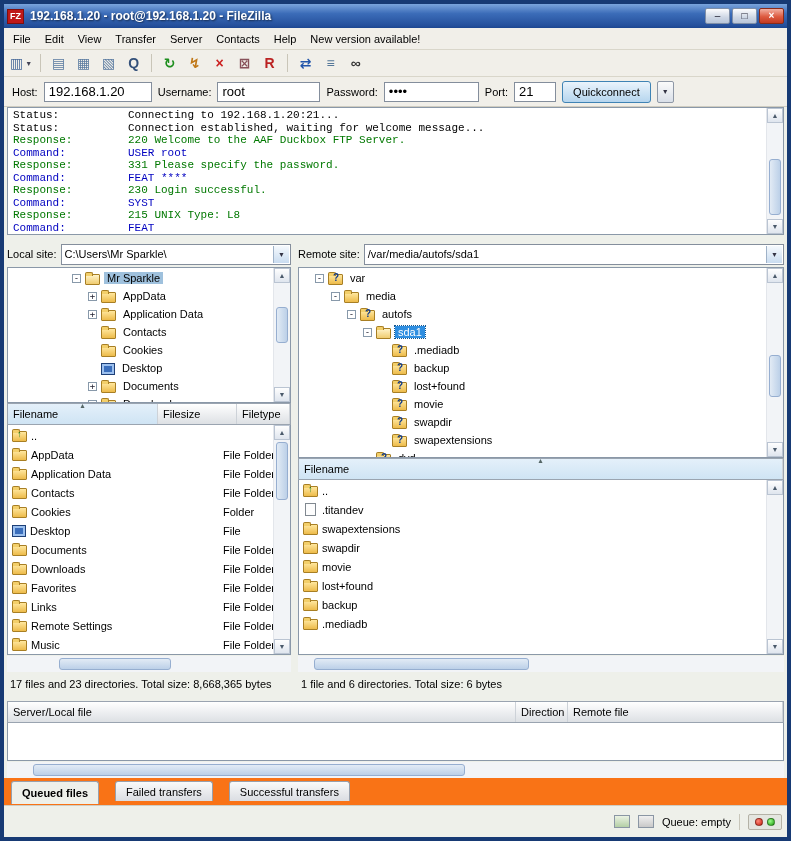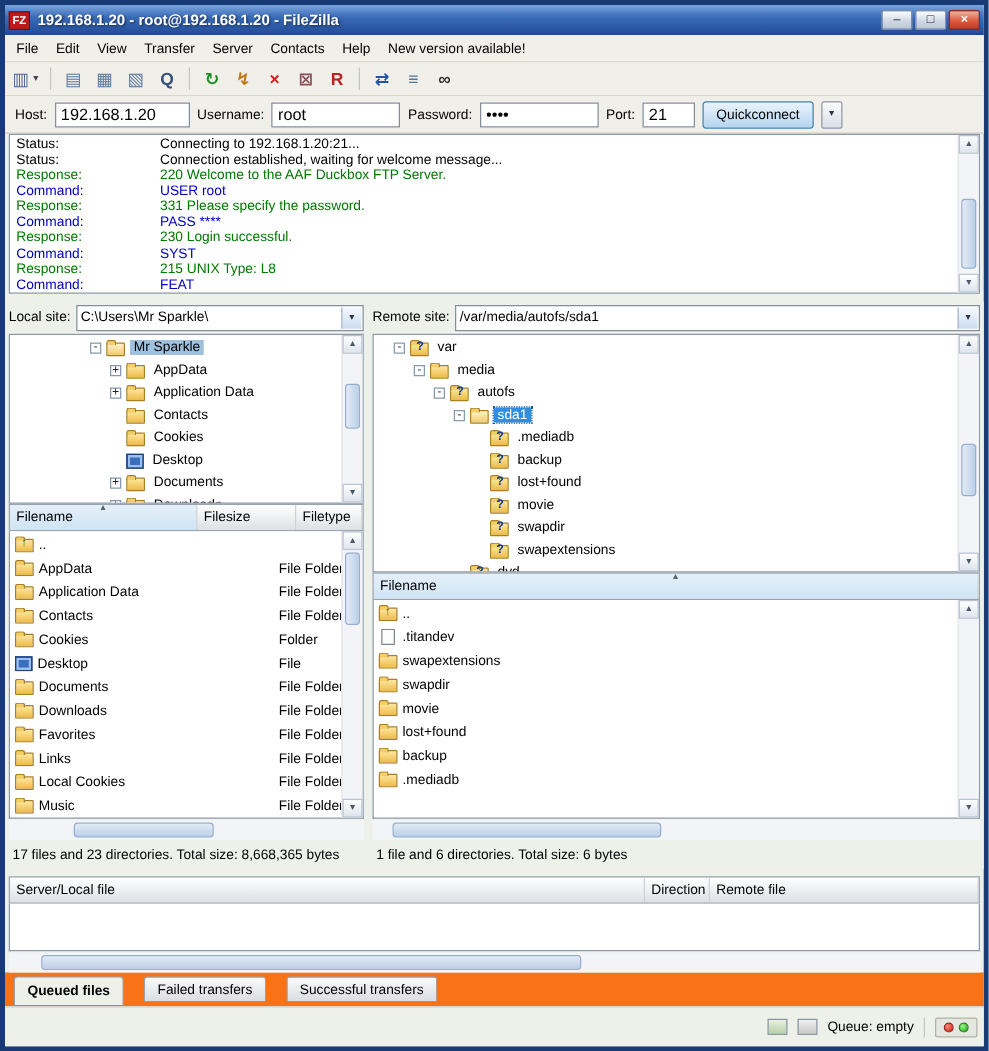--- a/index.html
+++ b/index.html
@@ -27,21 +27,21 @@
 
 .qc{height:30px;flex:none;display:flex;align-items:center;gap:6px;padding:0 8px;background:#f1efe9;border-bottom:1px solid #cfccc0;}
 .qc input{height:20px;border:1px solid #848e9c;padding:1px 4px;font-family:"Liberation Sans","DejaVu Sans",sans-serif;font-size:13px;background:#fff;}
 .w-host{width:108px;} .w-user{width:103px;} .w-pass{width:95px;} .w-port{width:42px;}
 .qc-btn{height:22px;padding:0 10px;font-family:"Liberation Sans","DejaVu Sans",sans-serif;font-size:11px;background:linear-gradient(#eaf4fc,#cfe4f5 50%,#b6d5ee);border:1px solid #3f83b4;border-radius:3px;}
 .qc-dd{width:17px;height:22px;display:flex;align-items:center;justify-content:center;font-size:7px;color:#334;background:linear-gradient(#fbfbfb,#d9dfe8);border:1px solid #8f98a6;border-radius:2px;}
 
 
 .log{height:128px;flex:none;display:flex;background:#fff;margin:0 3px;border:1px solid #8a98a8;margin-bottom:6px;}
 .log-lines{flex:1;overflow:hidden;padding-top:1px;}
-.log-line{display:flex;height:12.5px;line-height:12.5px;white-space:nowrap;}
+.log-line{display:flex;height:12.5px;line-height:12.5px;white-space:nowrap;font-family:Liberation Mono, monospace;}
 .log-type{width:120px;flex:none;padding-left:5px;}
 
 
 .vscroll{width:17px;flex:none;background:#f2f4f7;border-left:1px solid #e3e6eb;display:flex;flex-direction:column;}
 .vs-btn{height:15px;flex:none;display:flex;align-items:center;justify-content:center;font-size:7px;color:#4b5a6b;background:linear-gradient(#fefefe,#dfe5ee);border:1px solid #bac4d2;}
 .vs-track{flex:1;position:relative;}
 .vs-thumb{position:absolute;left:2px;right:2px;background:linear-gradient(90deg,#e2ebf5,#bcd0e8);border:1px solid #96aed0;border-radius:3px;}
 .hscroll{height:16px;flex:none;background:#f2f4f7;position:relative;margin-top:1px;}
 .hs-thumb{position:absolute;top:2px;bottom:2px;background:linear-gradient(#e2ebf5,#bcd0e8);border:1px solid #96aed0;border-radius:3px;}
 
@@ -208,21 +208,21 @@
         <div class="log-line" style="color: rgb(0, 0, 192);">
           <span class="log-type">Command:</span>
           <span>USER root</span>
         </div>
         <div class="log-line" style="color: rgb(0, 120, 0);">
           <span class="log-type">Response:</span>
           <span>331 Please specify the password.</span>
         </div>
         <div class="log-line" style="color: rgb(0, 0, 192);">
           <span class="log-type">Command:</span>
-          <span>PASS ****</span>
+          <span>FEAT ****</span>
         </div>
         <div class="log-line" style="color: rgb(0, 120, 0);">
           <span class="log-type">Response:</span>
           <span>230 Login successful.</span>
         </div>
         <div class="log-line" style="color: rgb(0, 0, 192);">
           <span class="log-type">Command:</span>
           <span>SYST</span>
         </div>
         <div class="log-line" style="color: rgb(0, 120, 0);">
@@ -394,21 +394,21 @@
               <span class="lc" style="width: 150px;">
                 <span class="icn icn-folder"></span>
                 <span>Links</span>
               </span>
               <span class="lc size" style="width: 62px;"></span>
               <span class="lc" style="flex: 1 1 0%;">File Folder</span>
             </div>
             <div class="list-row">
               <span class="lc" style="width: 150px;">
                 <span class="icn icn-folder"></span>
-                <span>Local Cookies</span>
+                <span>Remote Settings</span>
               </span>
               <span class="lc size" style="width: 62px;"></span>
               <span class="lc" style="flex: 1 1 0%;">File Folder</span>
             </div>
             <div class="list-row">
               <span class="lc" style="width: 150px;">
                 <span class="icn icn-folder"></span>
                 <span>Music</span>
               </span>
               <span class="lc size" style="width: 62px;"></span>

